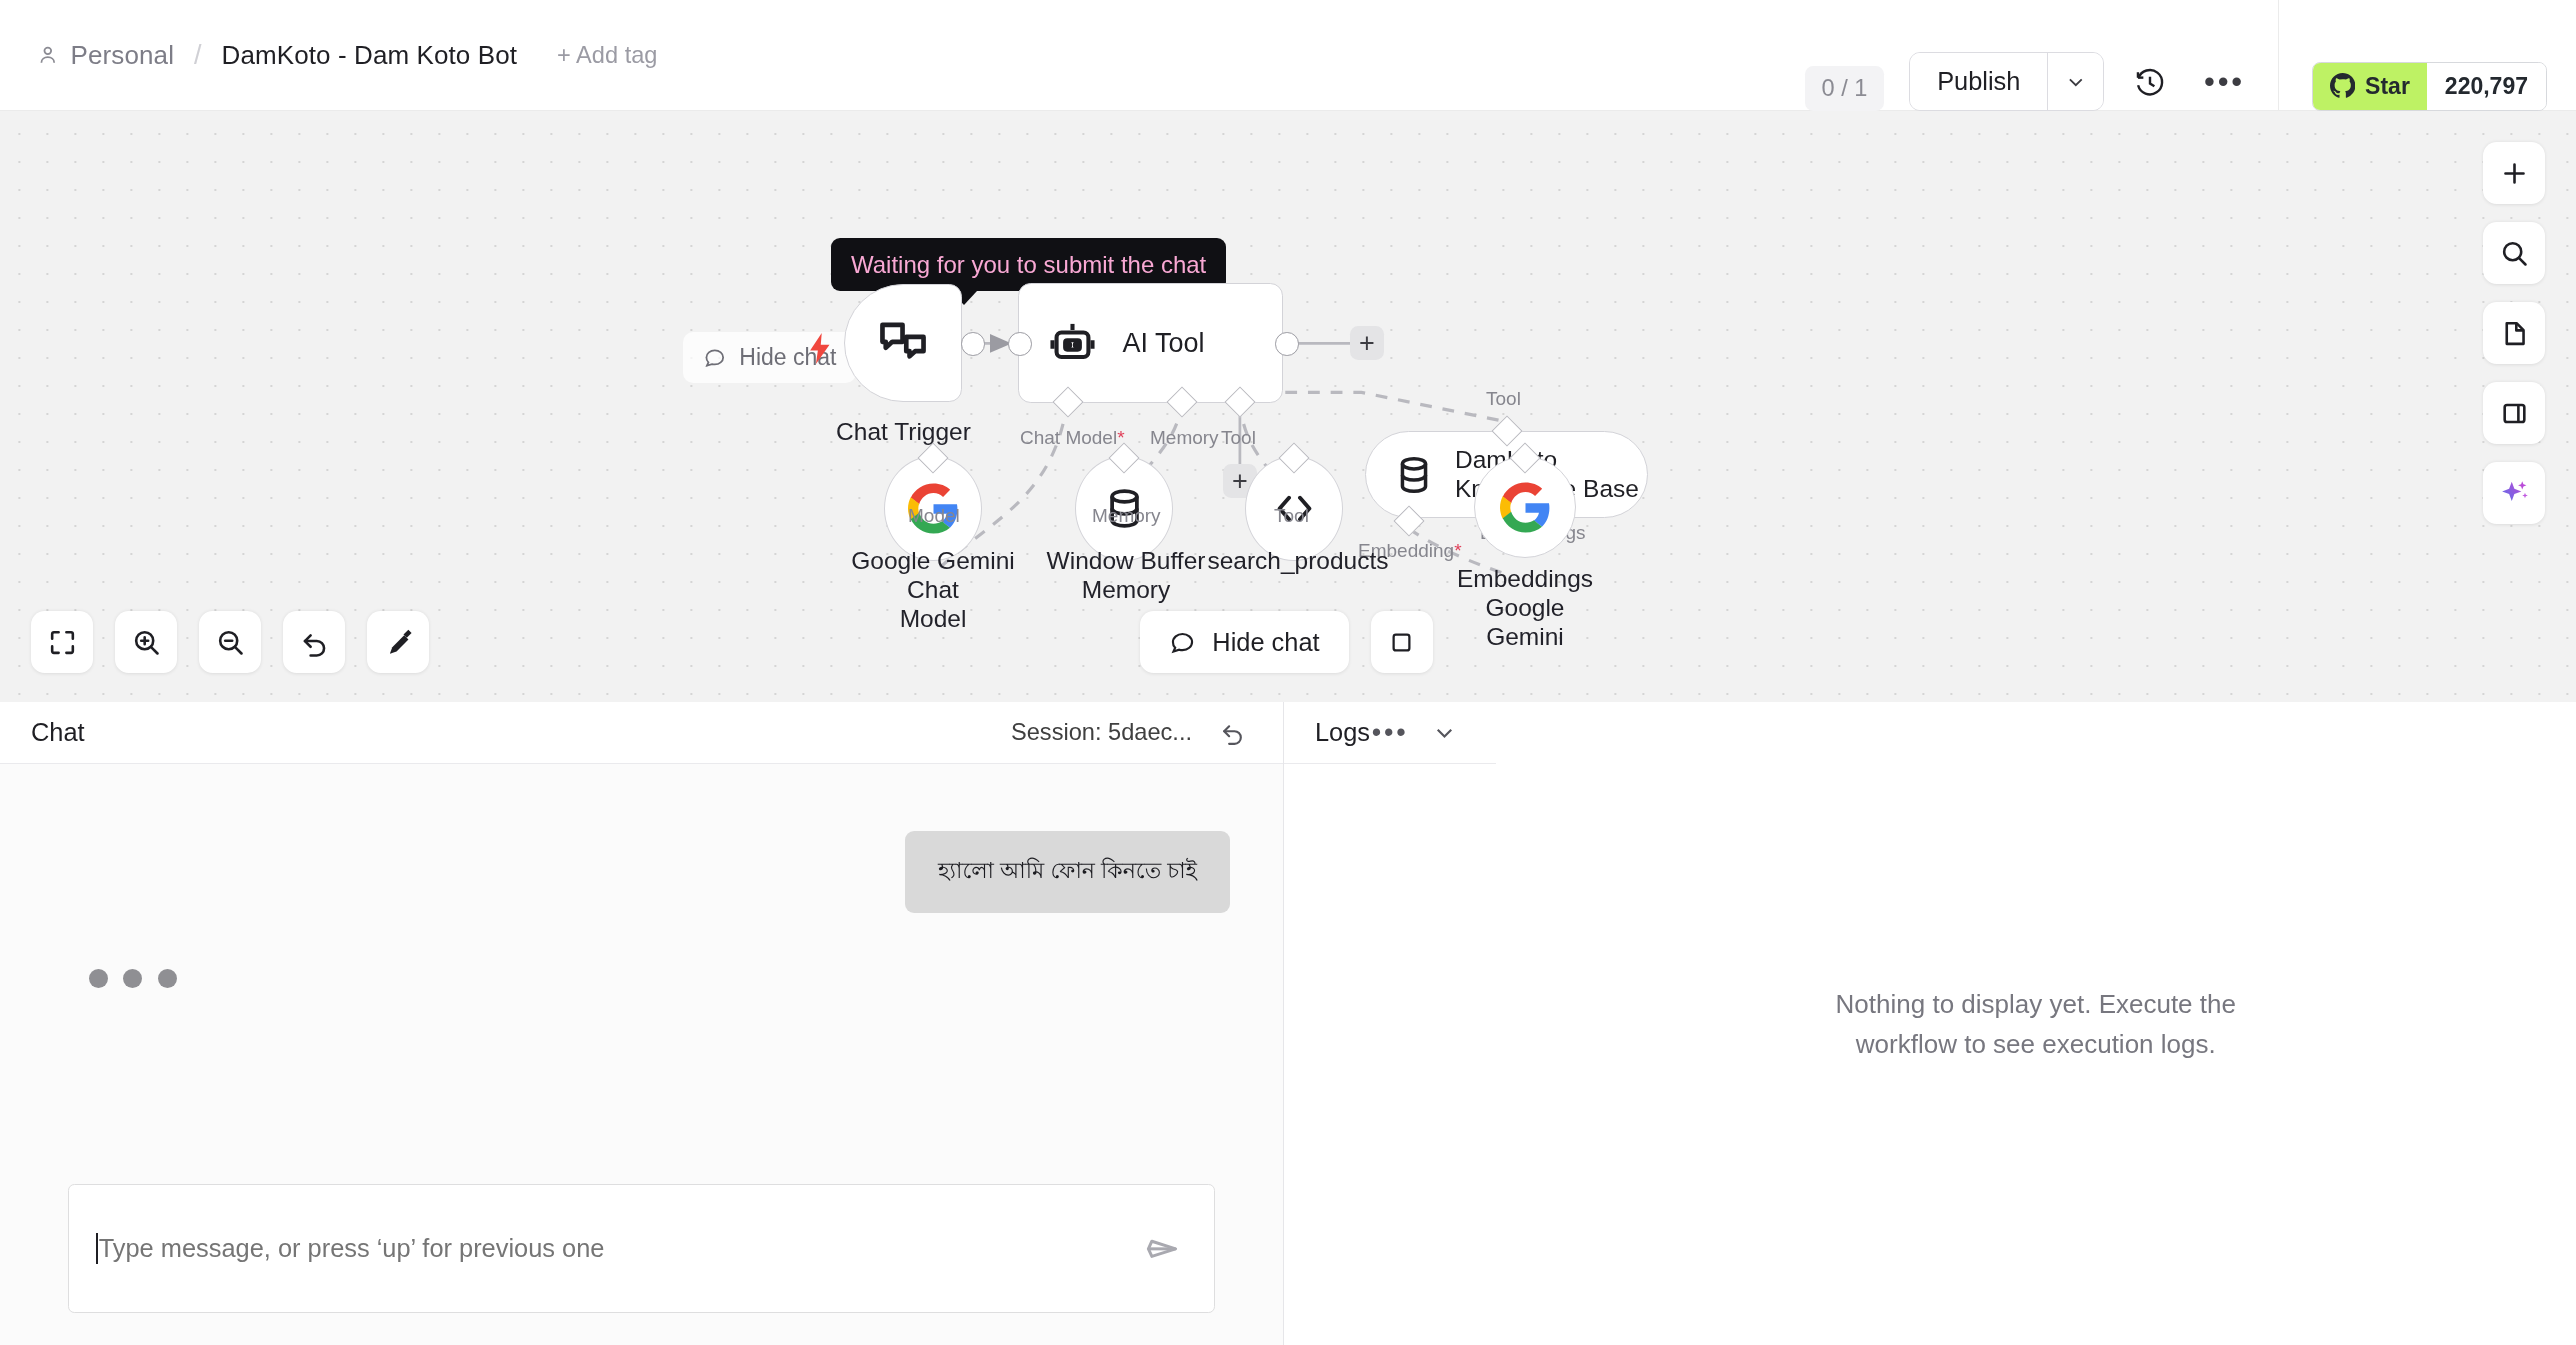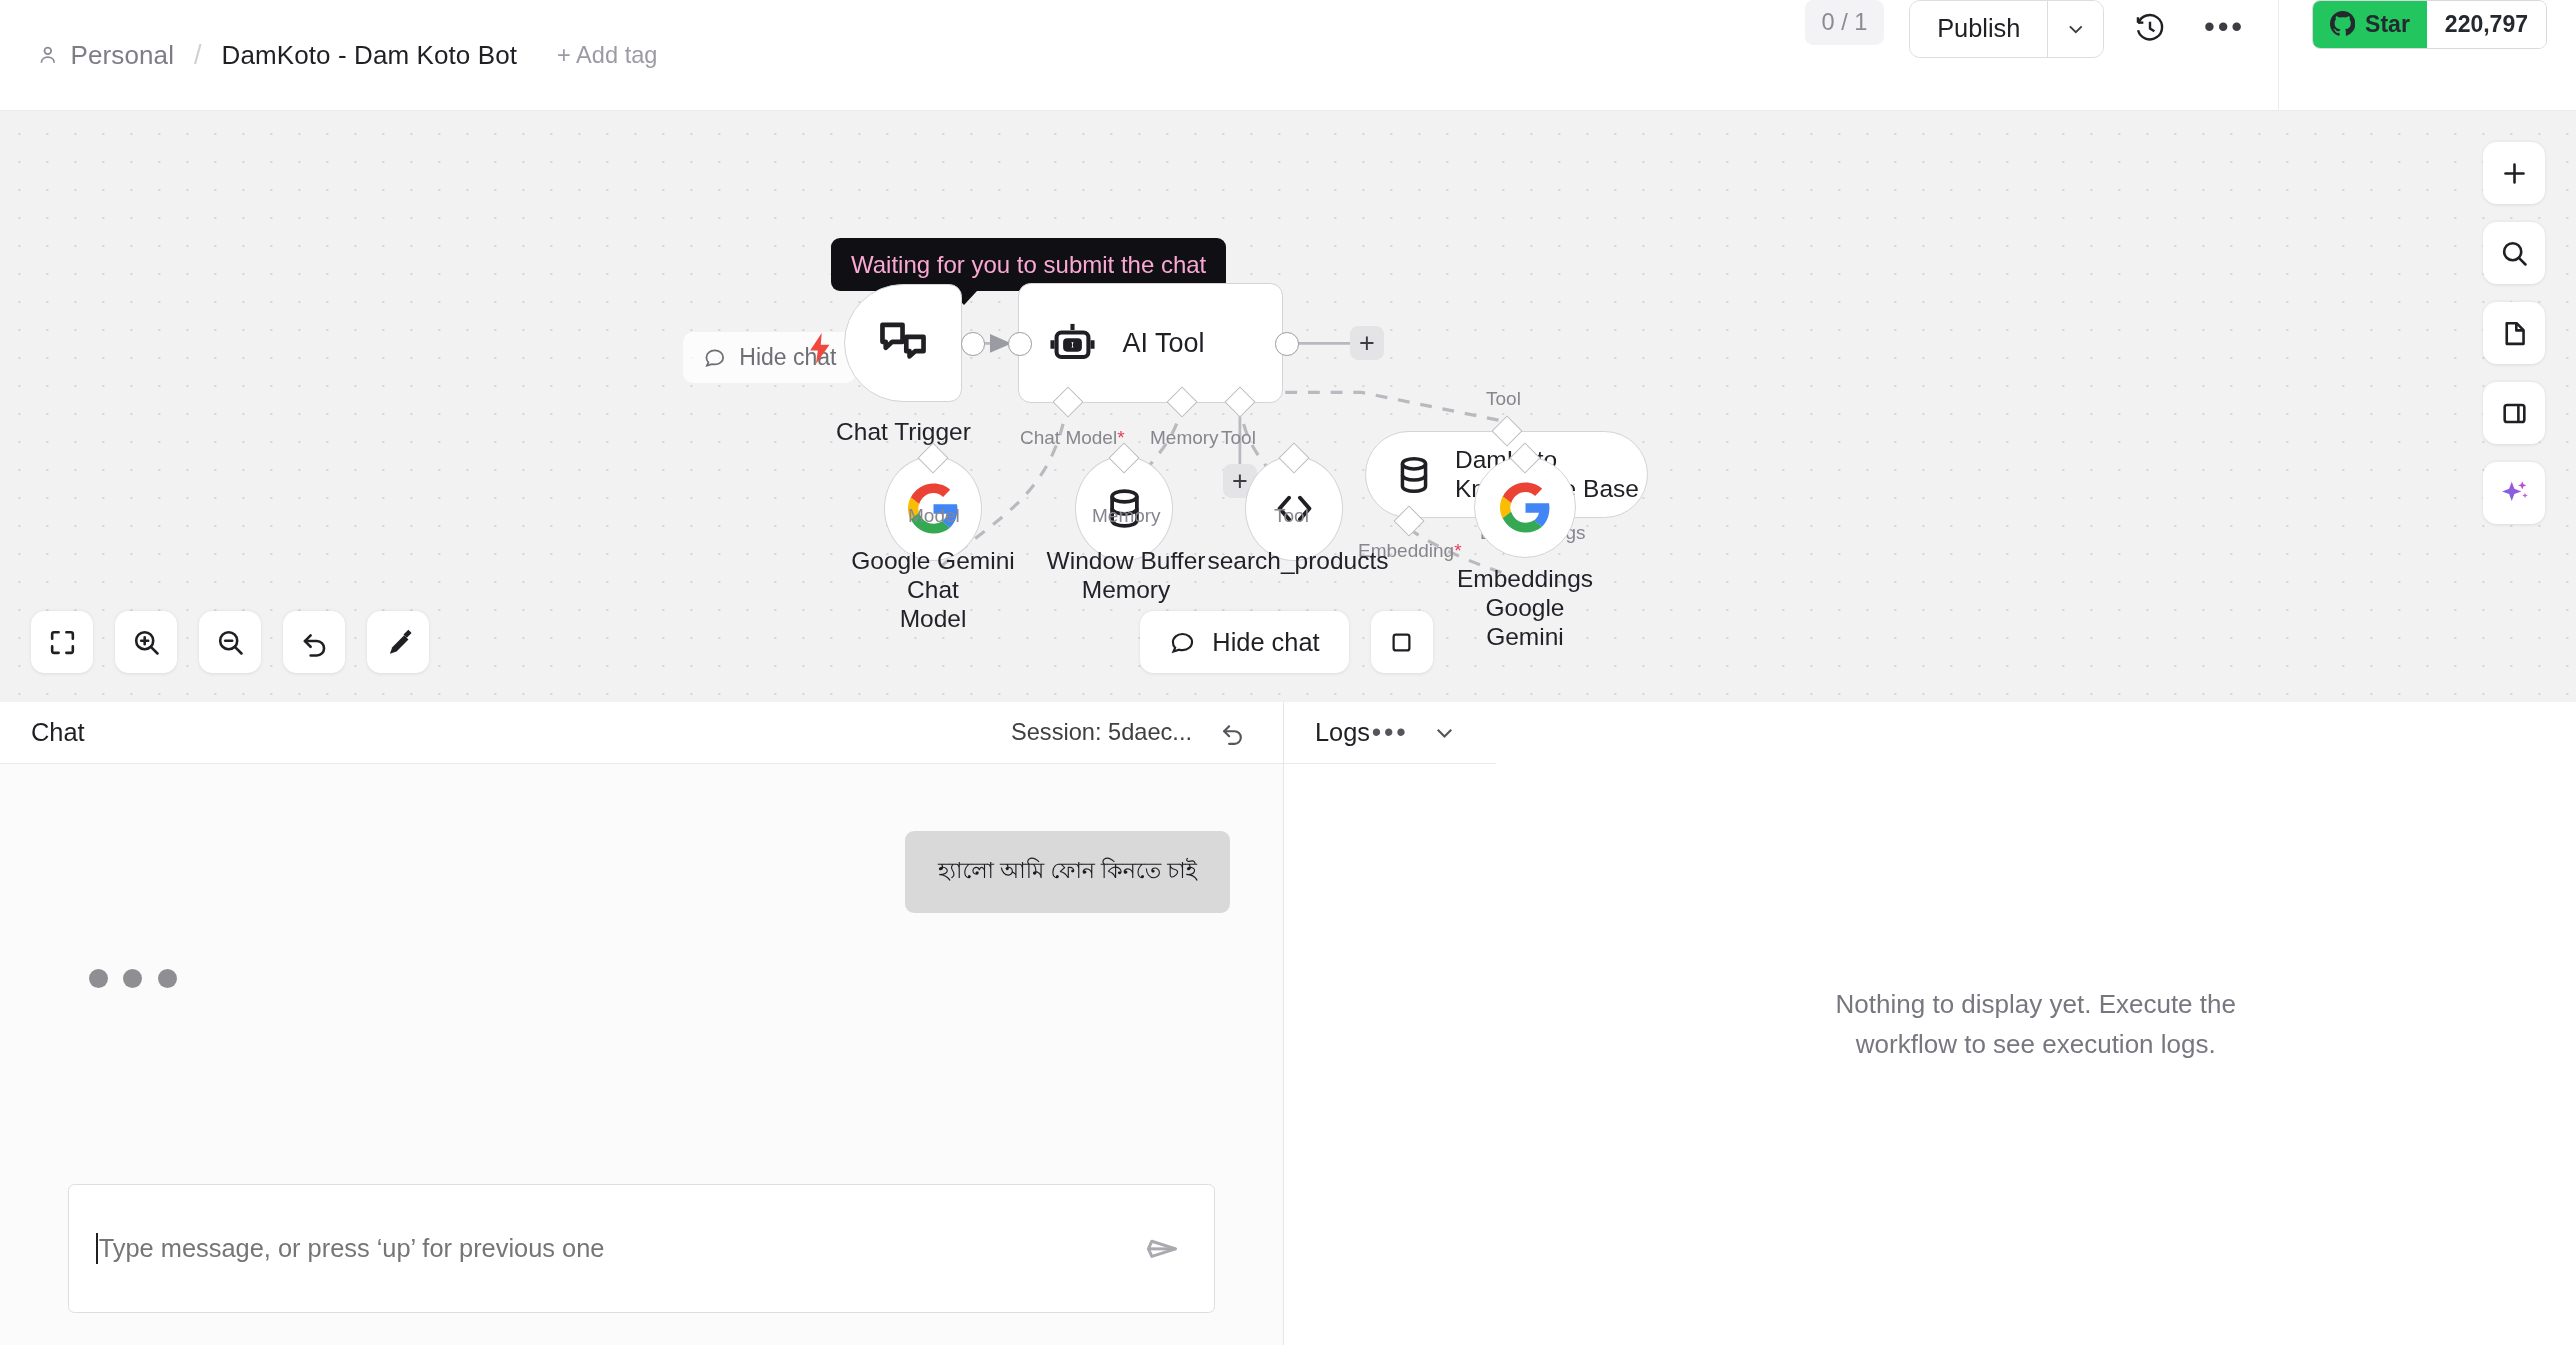--- a/index.html
+++ b/index.html
@@ -29,39 +29,39 @@
     position: absolute; left: 1067px; top: 84px;
     background: #e4e4e4; border-radius: 12.7px; padding: 6.4px;
     display: flex; gap: 1.8px; z-index: 45;
   }
   .tab {
     font-size: 24.5px; color: #69696f; padding: 10px 23.6px;
     border-radius: 9px; cursor: pointer; white-space: nowrap;
   }
   .tab.active { background: #ffffff; color: #1f1f24; }
 
-  .hdr-right { display: flex; align-items: flex-start; padding-right: 29px; gap: 0; }
+  .hdr-right { display: flex; align-items: flex-end; padding-right: 29px; gap: 0; }
   .count-badge {
     background: #f3f3f5; color: #8b8b93; font-size: 23.6px;
     border-radius: 8.2px; padding: 9px 16.3px; margin-right: 25.4px;
   }
   .publish-group { display: flex; align-items: stretch; border: 0.9px solid #dcdce1; border-radius: 11px; overflow: hidden; }
   .publish-btn { font-size: 25.4px; color: #1f1f24; padding: 13.6px 27px; background: #fff; cursor: pointer; }
   .publish-caret {
     border-left: 0.9px solid #dcdce1; background: #fff; width: 56px;
     display: flex; align-items: center; justify-content: center; cursor: pointer;
   }
   .hdr-icon-btn {
     width: 56px; height: 56px; display: flex; align-items: center; justify-content: center;
     cursor: pointer; margin-left: 18px;
   }
   .dots-h { font-size: 31px; color: #3c3c42; letter-spacing: 2.7px; line-height: .4; }
   .hdr-divider { width: 0.9px; height: 111px; background: #ebebeb; margin-left: 25.4px; margin-right: 33px; }
   .gh-group { display: flex; align-items: stretch; border: 0.9px solid #d7d9dd; border-radius: 8.2px; overflow: hidden; }
-  .gh-star { background: #22c55e; display: flex; align-items: center; gap: 10px; padding: 10px 17px; cursor: pointer; }
+  .gh-star { background: #bef264; display: flex; align-items: center; gap: 10px; padding: 10px 17px; cursor: pointer; }
   .gh-star span { font-size: 23px; font-weight: bold; color: #24292f; }
   .gh-count { background: #fff; font-size: 23px; font-weight: bold; color: #24292f; padding: 10px 18px; display: flex; align-items: center; }
 
   
   .canvas {
     position: absolute; top: 111px; left: 0; width: 2576px; height: 591px;
     background-color: #f2f2f2;
     background-image: radial-gradient(circle, #d5d5d5 1.5px, transparent 1.5px);
     background-size: 28px 28px; background-position: 5.4px 9px;
     overflow: hidden;

